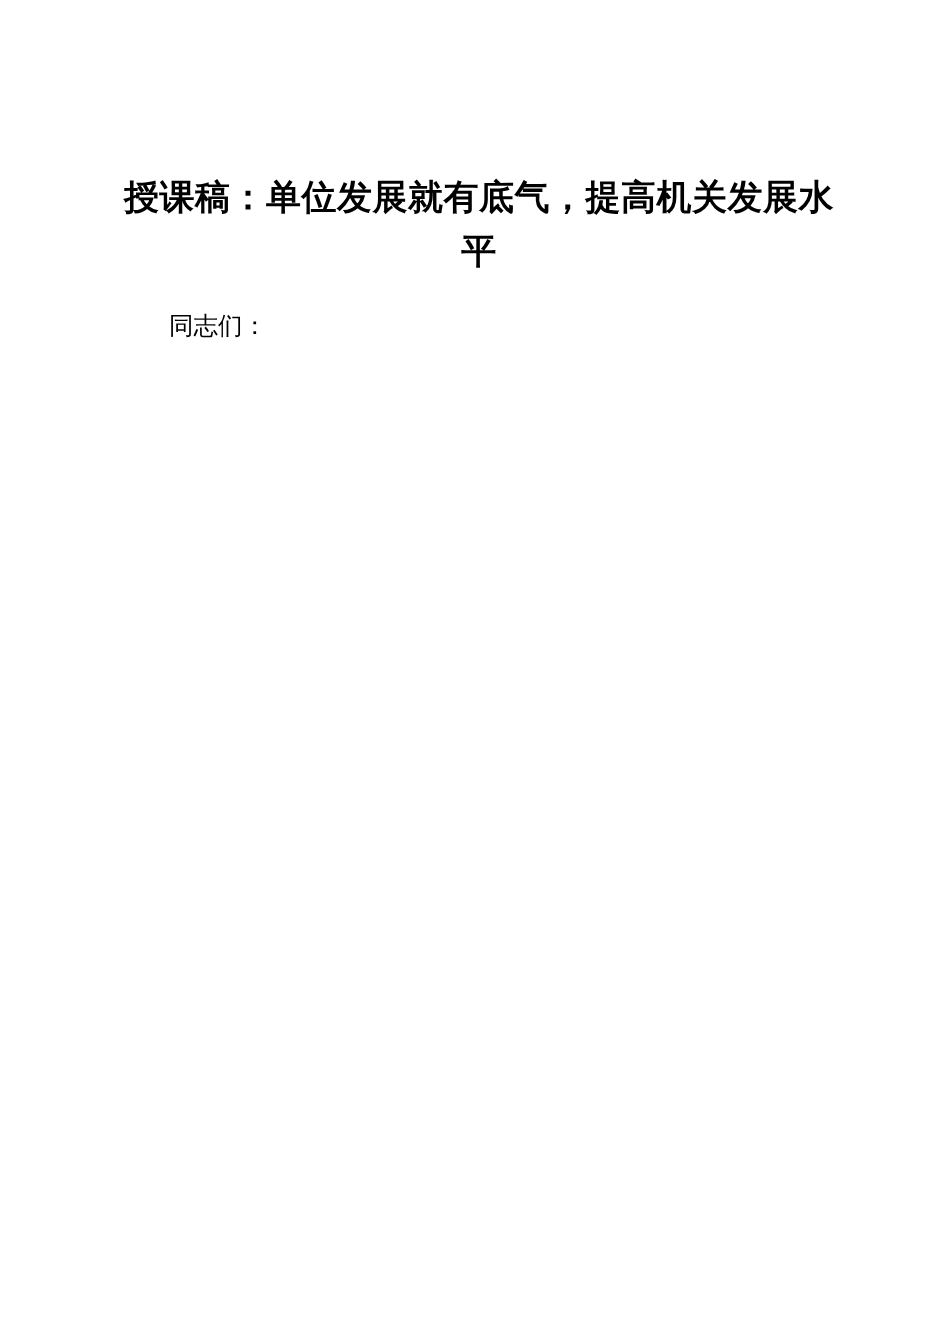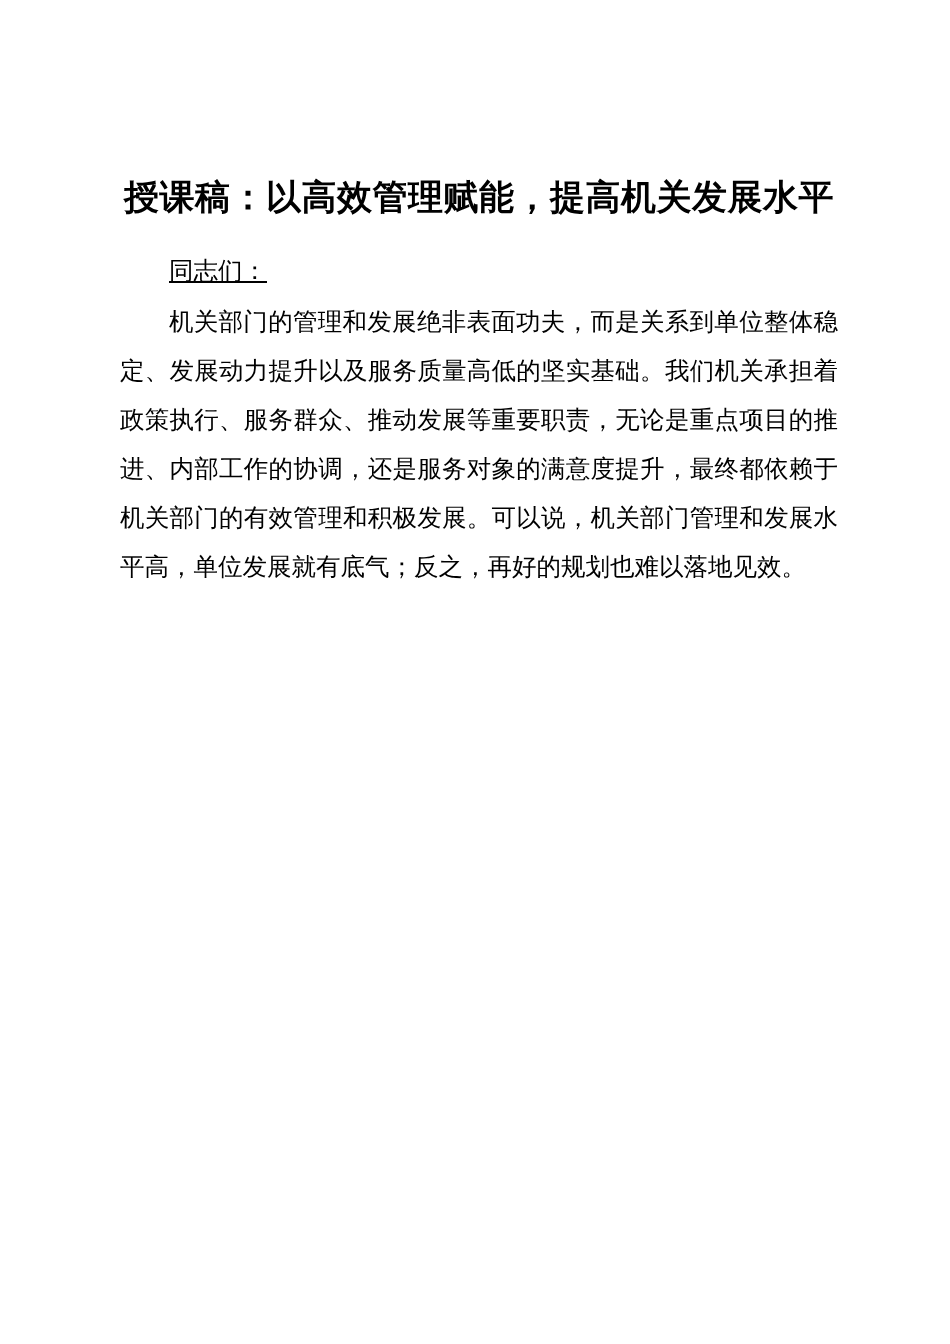--- a/index.html
+++ b/index.html
@@ -36,29 +36,27 @@
     font-size: 24.5px;
     line-height: 2.0;
     text-align: justify;
     text-justify: inter-ideograph;
     margin: 0 0 2px 0;
     text-indent: 2em;
     color: #000000;
   }
   .para.no-indent {
     text-indent: 2em;
-    text-decoration: underline;
   }
 </style>
 </head>
 <body>
 
 <div class="page">
 
-  <h1 class="doc-title">授课稿：以高效管理赋能，提高机关发展水平</h1>
+  <h1 class="doc-title">授课稿：单位发展就有底气，提高机关发展水平</h1>
 
   <p class="para no-indent">同志们：</p>
 
 
 
-  <p class="para">机关部门的管理和发展绝非表面功夫，而是关系到单位整体稳定、发展动力提升以及服务质量高低的坚实基础。我们机关承担着政策执行、服务群众、推动发展等重要职责，无论是重点项目的推进、内部工作的协调，还是服务对象的满意度提升，最终都依赖于机关部门的有效管理和积极发展。可以说，机关部门管理和发展水平高，单位发展就有底气；反之，再好的规划也难以落地见效。</p>
 
 </div>
 
 </body></html>

